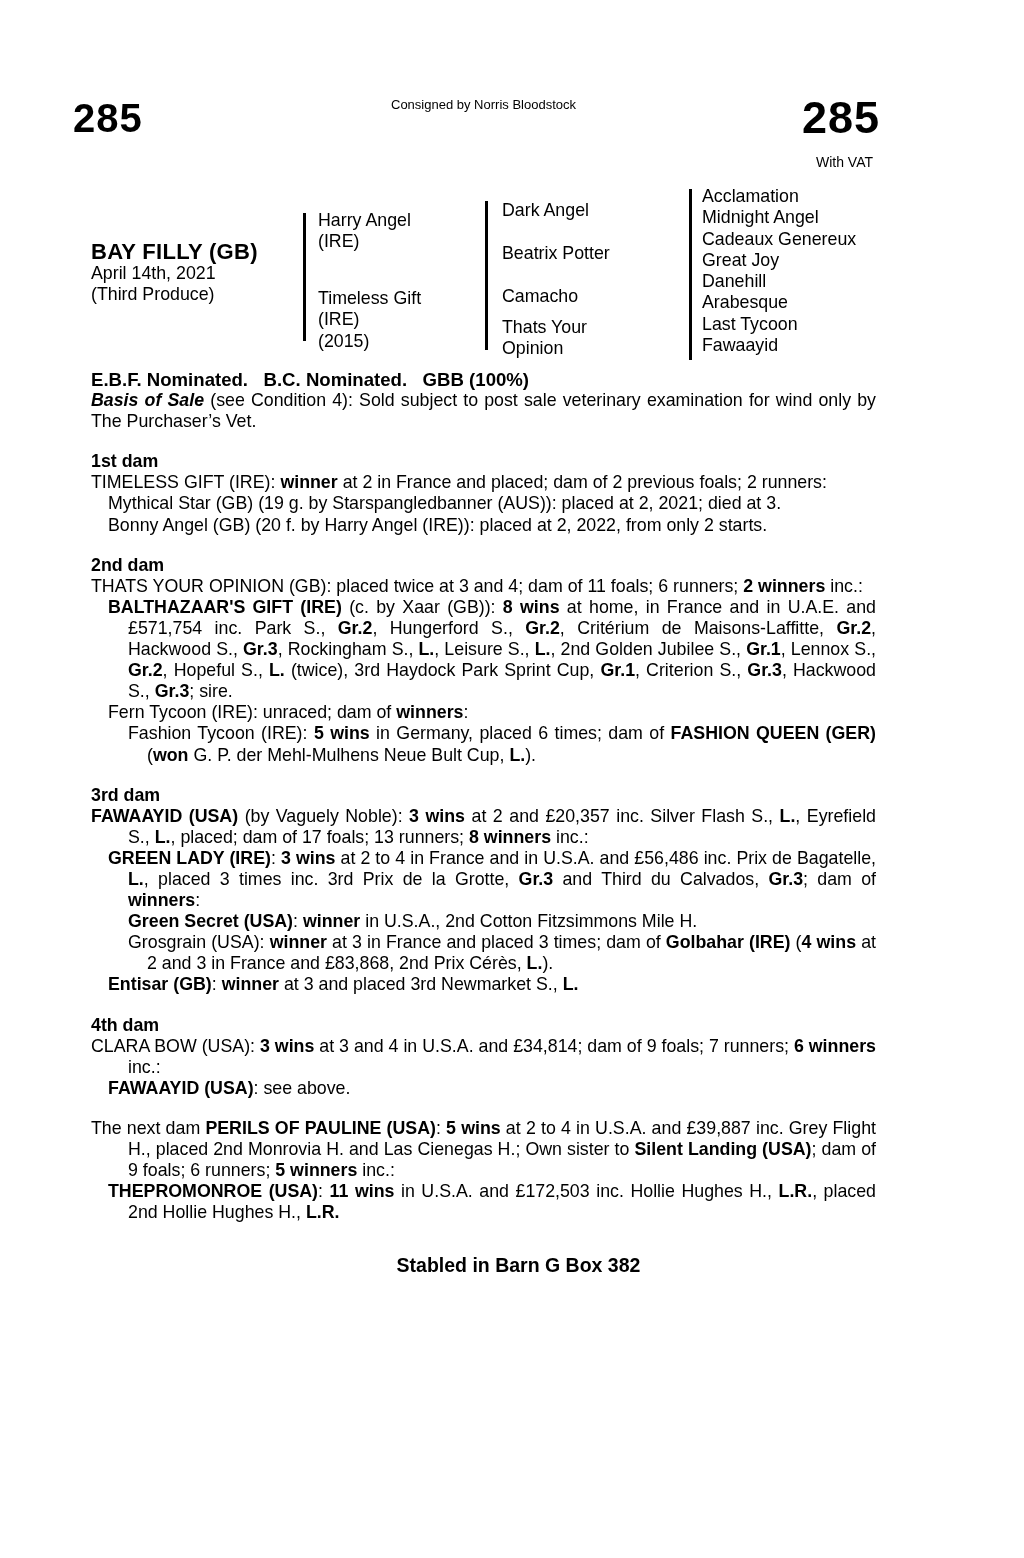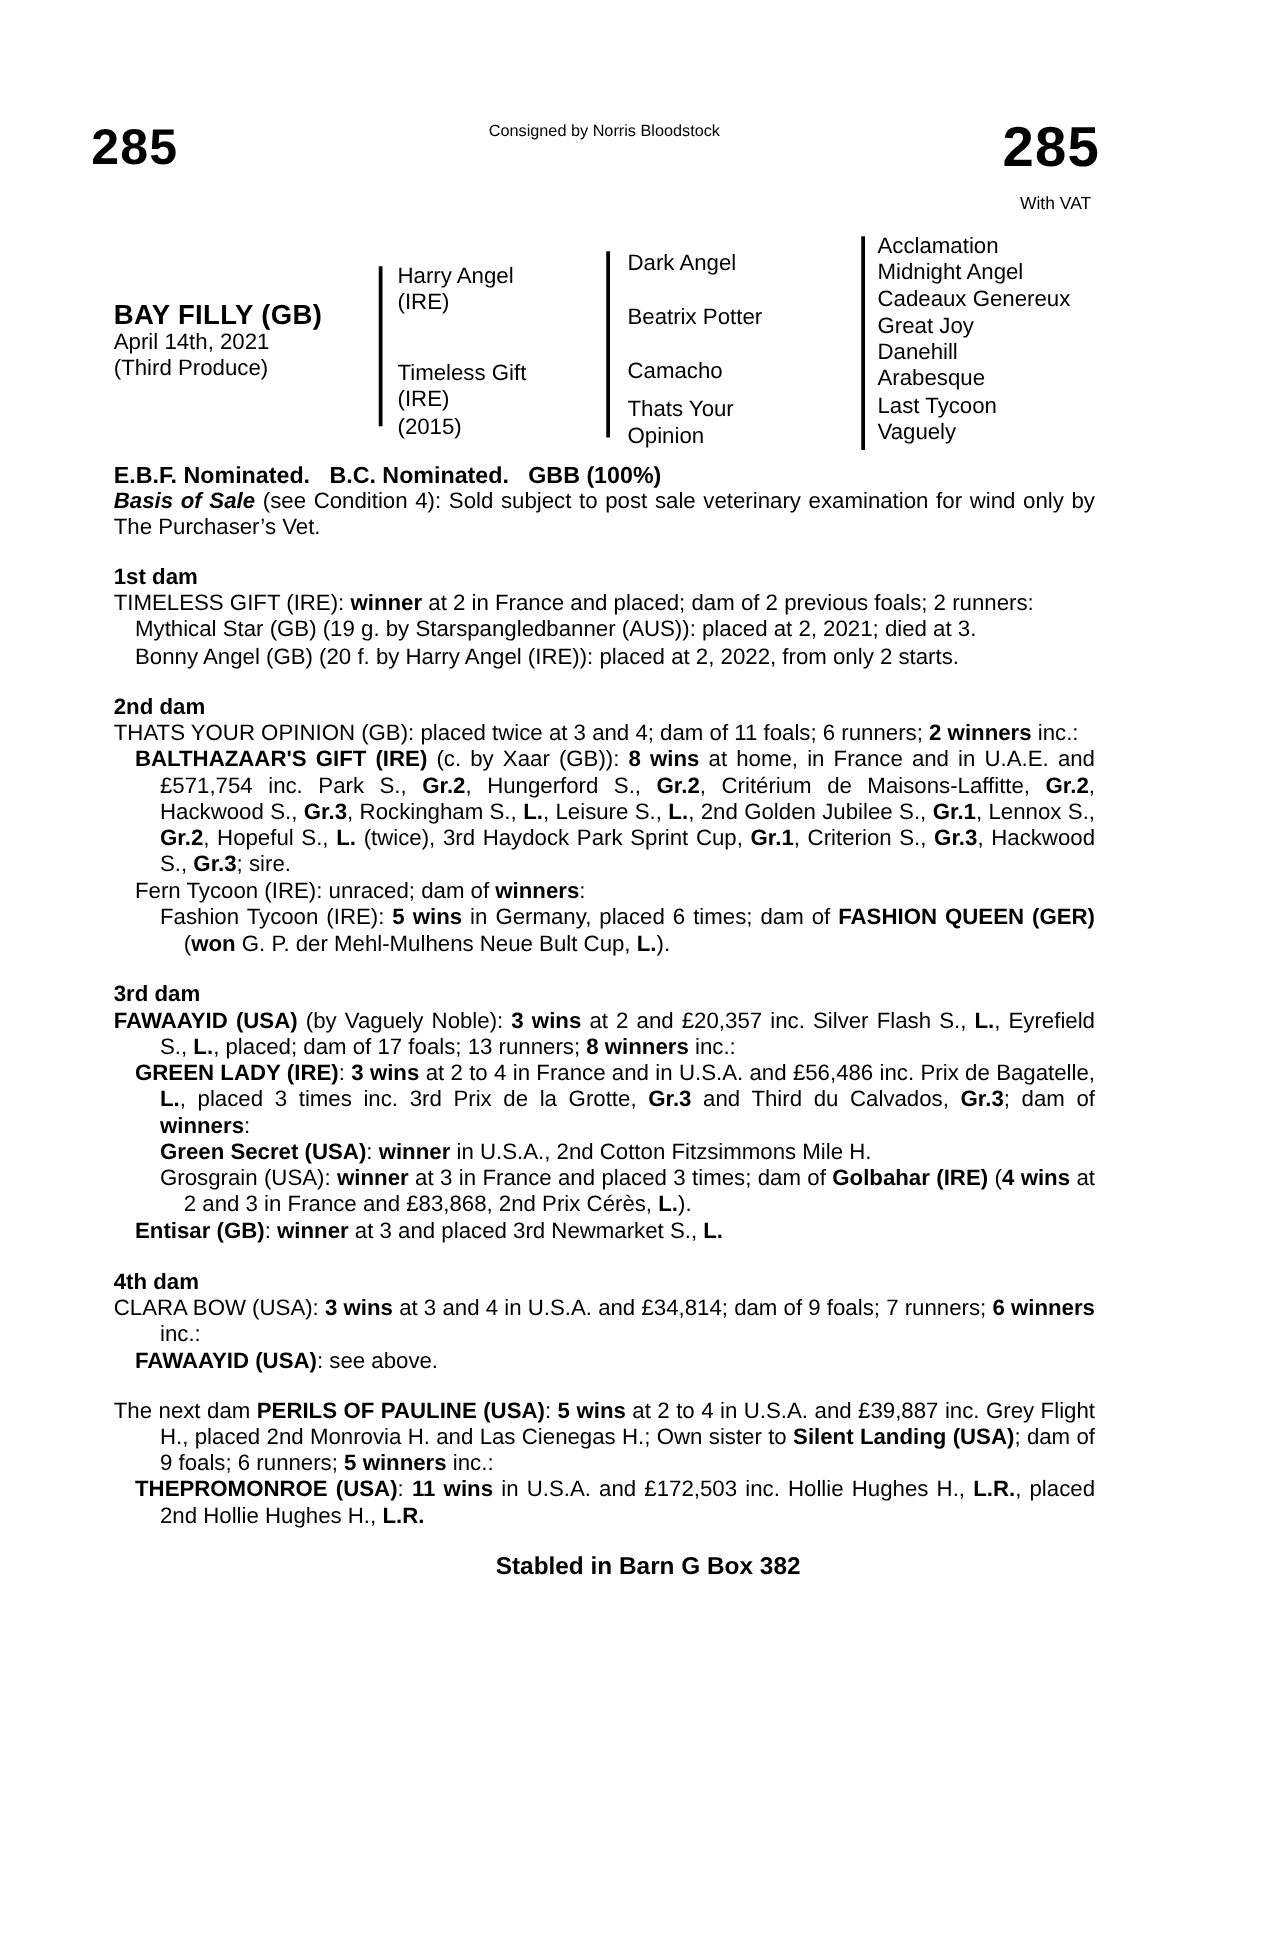--- a/index.html
+++ b/index.html
@@ -31,21 +31,21 @@
   
   .bodycol { position:absolute; left:91px; top:369px; width:785px; font-size:17.8px; line-height:21.1px; }
   .nominations { font-weight:bold; font-size:18.6px; }
   .para { margin:0; text-align:justify; }
   .bi { font-style:italic; }
   .section { margin-top:19px; }
   .section-heading { margin:0; font-weight:bold; }
   .lvl-base   { padding-left:37px; text-indent:-37px; }
   .lvl-child  { margin-left:17px; padding-left:20px; text-indent:-20px; }
   .lvl-gchild { margin-left:37px; padding-left:19px; text-indent:-19px; }
-  .stabling { margin-top:20px; text-align:center; font-weight:bold; font-size:19.5px; position:relative; left:35px; }
+  .stabling { margin-top:32px; text-align:center; font-weight:bold; font-size:19.5px; position:relative; left:35px; }
   .pageno { position:absolute; left:957px; top:1492px; font-family:"DejaVu Sans Mono", monospace; font-size:17px; color:#701a75; }
 </style>
 </head>
 <body>
 
 <div class="page">
 
   <div class="lot-left">285</div>
   <div class="consignor">Consigned by Norris Bloodstock</div>
   <div class="lot-right">285</div>
@@ -74,21 +74,21 @@
 
     <div class="bar bar3"></div>
     <div class="ggp">
       <div>Acclamation</div>
       <div>Midnight Angel</div>
       <div>Cadeaux Genereux</div>
       <div>Great Joy</div>
       <div>Danehill</div>
       <div>Arabesque</div>
       <div>Last Tycoon</div>
-      <div>Vaguely</div>
+      <div>Fawaayid</div>
     </div>
   </div>
 
   <div class="bodycol">
     <div class="nominations">E.B.F. Nominated.&nbsp;&nbsp; B.C. Nominated.&nbsp;&nbsp; GBB (100%)</div>
     <p class="para"><b class="bi">Basis of Sale</b><span> (see Condition 4): Sold subject to post sale veterinary examination for wind only by The Purchaser’s Vet.</span></p>
     <div id="sections">
         <div class="section">
           <p class="section-heading">1st dam</p>
           <p class="para lvl-base"><span>TIMELESS GIFT (IRE): </span><b>winner</b><span> at 2 in France and placed; dam of 2 previous foals; 2 runners:</span></p>

